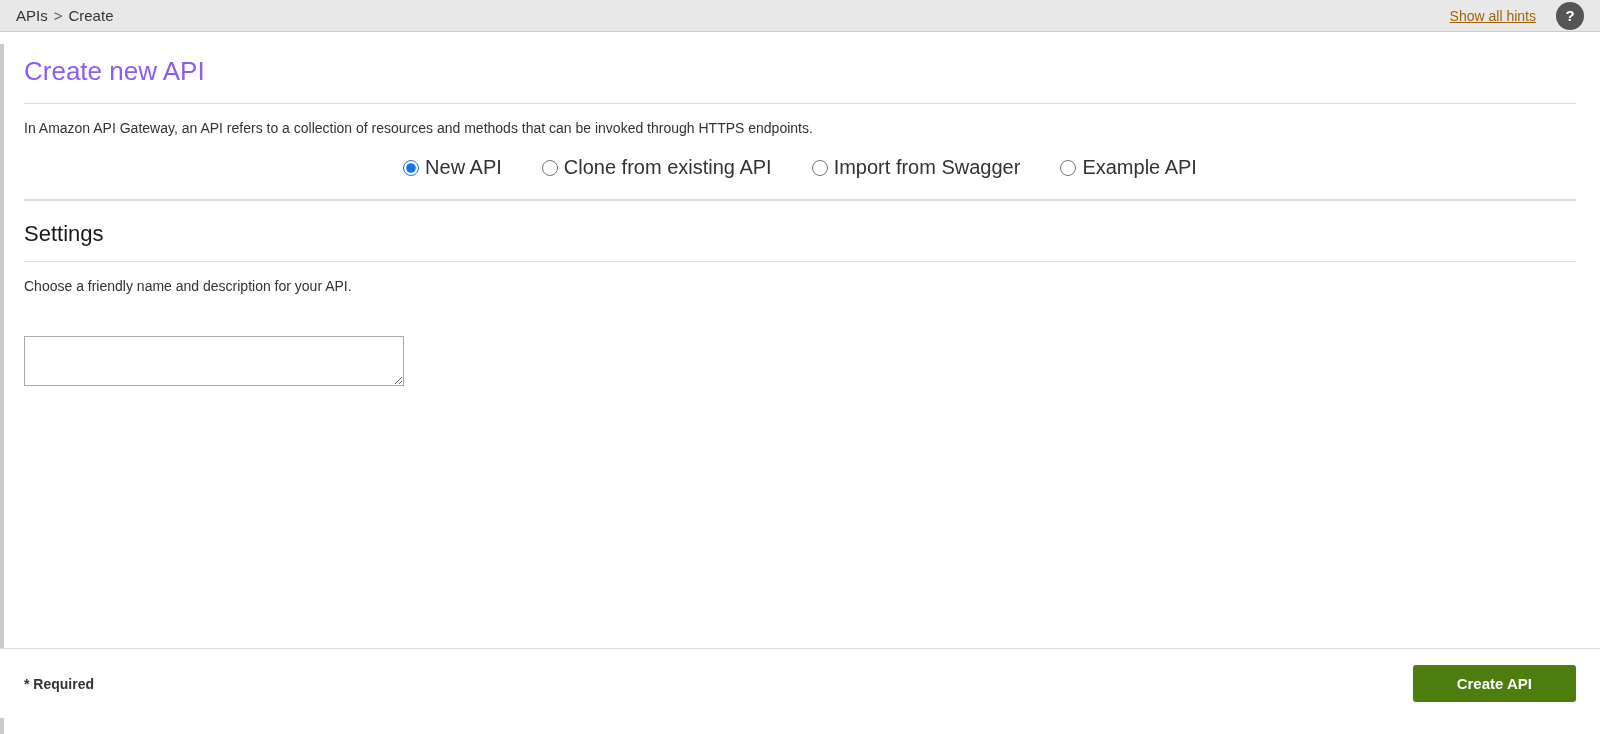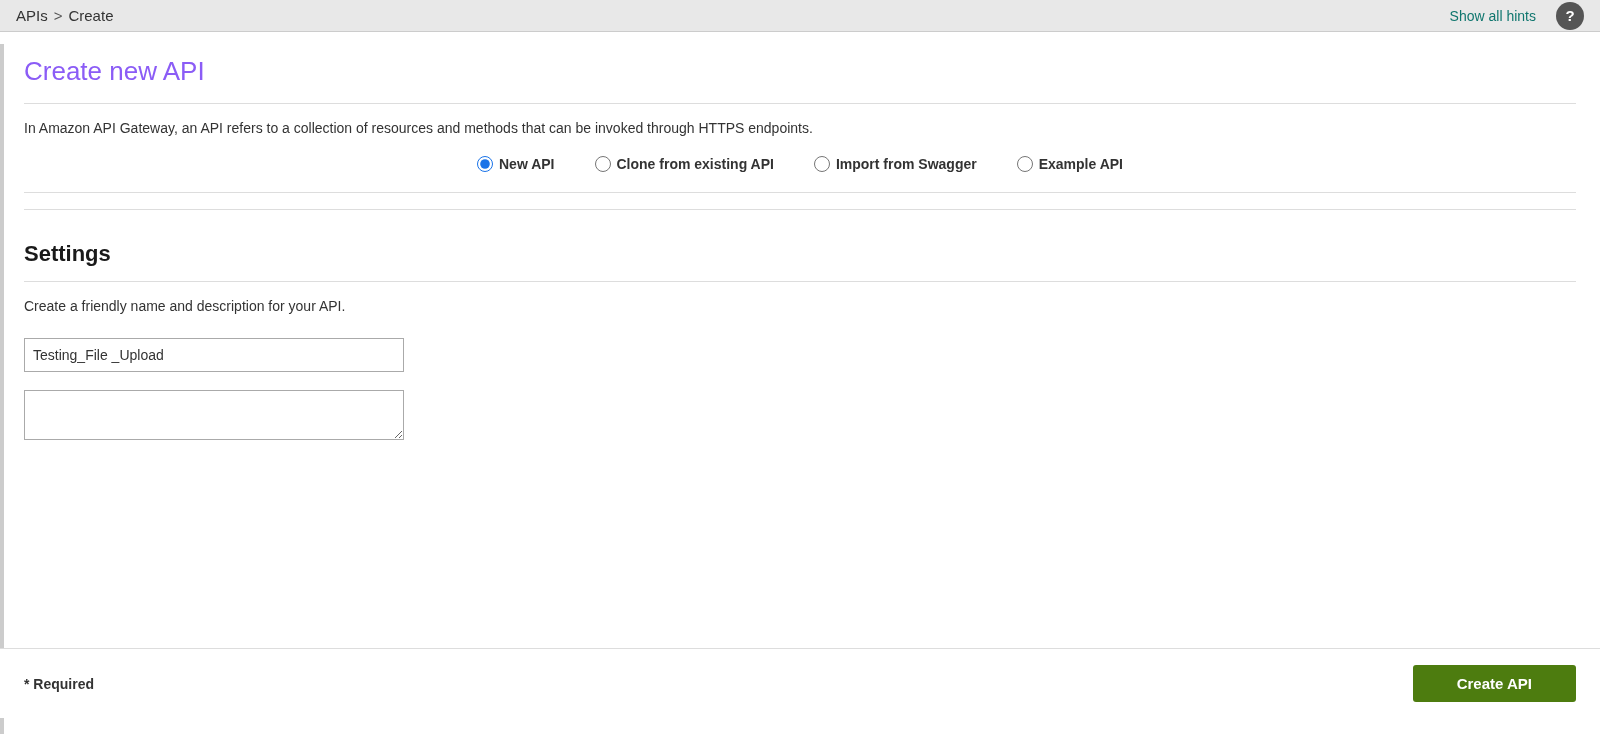--- a/index.html
+++ b/index.html
@@ -33,25 +33,26 @@
     .breadcrumb-separator {
       color: #555;
     }
     .top-bar-right {
       display: flex;
       align-items: center;
       gap: 12px;
     }
     .show-hints-btn {
       font-size: 14px;
-      color: #0f766e;
+      color: #a16207;
       background: none;
       border: none;
       cursor: pointer;
       padding: 4px 8px;
+      text-decoration: underline;
     }
     .help-icon-btn {
       width: 28px;
       height: 28px;
       border-radius: 50%;
       background: #555;
       border: none;
       cursor: pointer;
       display: flex;
       align-items: center;
@@ -73,21 +74,20 @@
       color: #8b5cf6;
       margin-bottom: 16px;
     }
 
     
     .description-text {
       font-size: 14px;
       color: #333;
       border-top: 1px solid #ddd;
       padding-top: 16px;
-      padding-bottom: 16px;
       border-bottom: 1px solid #ddd;
     }
 
     
     .radio-group {
       display: flex;
       align-items: center;
       justify-content: center;
       gap: 40px;
       padding: 20px 0;
@@ -99,32 +99,32 @@
       gap: 6px;
       cursor: pointer;
     }
     .radio-option input[type="radio"] {
       width: 16px;
       height: 16px;
       accent-color: #1a73e8;
       cursor: pointer;
     }
     .radio-label {
-      font-size: 14px;
-      font-weight: bold;
+      font-size: 20px;
+      font-weight: normal;
       color: #333;
       cursor: pointer;
     }
 
     
     .settings-title {
       font-size: 22px;
-      font-weight: 700;
+      font-weight: 400;
       color: #1a1a1a;
-      margin-top: 31px;
+      margin-top: 20px;
       margin-bottom: 14px;
     }
 
     .settings-desc {
       font-size: 14px;
       color: #333;
       border-top: 1px solid #ddd;
       padding-top: 16px;
       padding-bottom: 24px;
     }
@@ -243,25 +243,24 @@
       <label class="radio-option">
         <input type="radio" name="api-type" style="">
         <span class="radio-label">Example API</span>
       </label>
     </div>
   </div>
 
   <h2 class="settings-title">Settings</h2>
 
   <div class="settings-desc">
-    <span>Create a friendly name and description for your API.</span>
+    <span>Choose a friendly name and description for your API.</span>
 
     
     <div class="form-row" style="margin-top: 24px;">
-      <input class="form-input" type="text" value="Testing_File _Upload" style="">
     </div>
 
     <div class="form-row">
       <textarea class="form-textarea" style=""></textarea>
     </div>
   </div>
 </div>
 
 <div class="footer">
   <span class="required-note">* Required</span>

